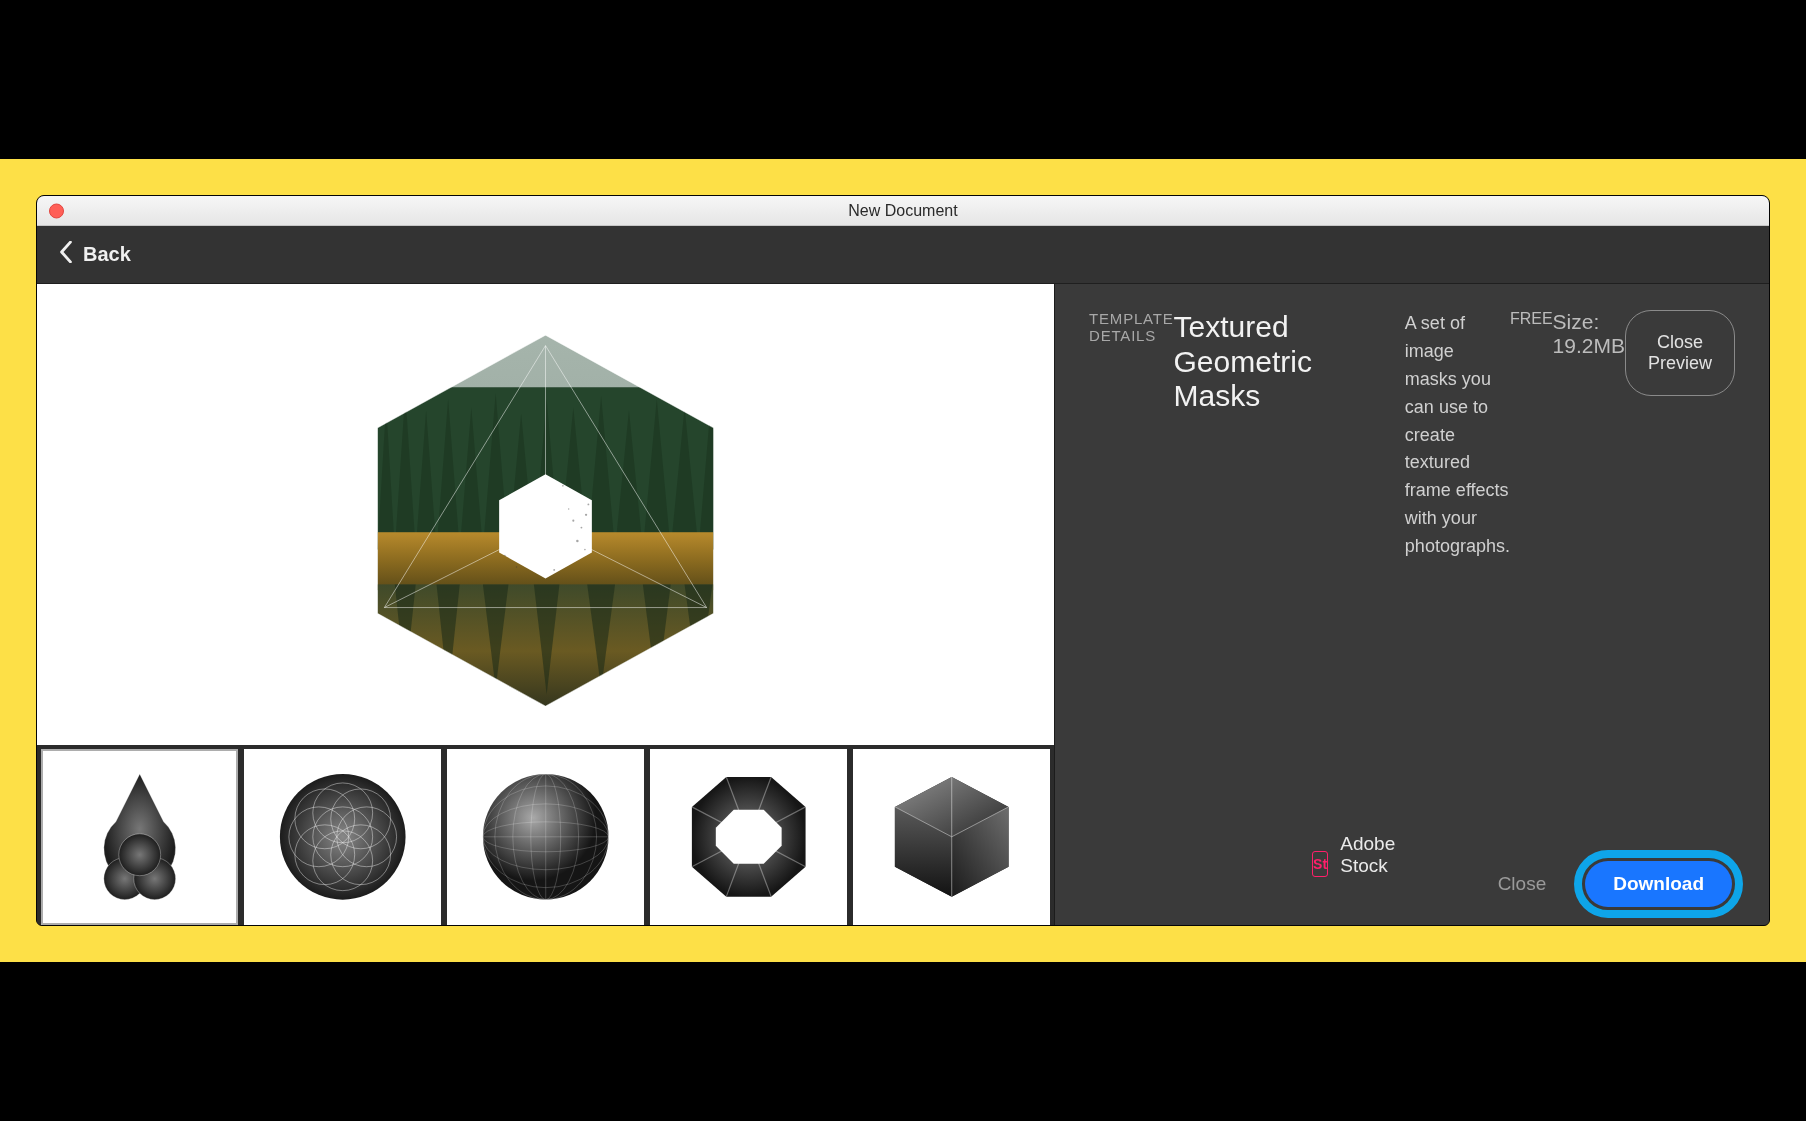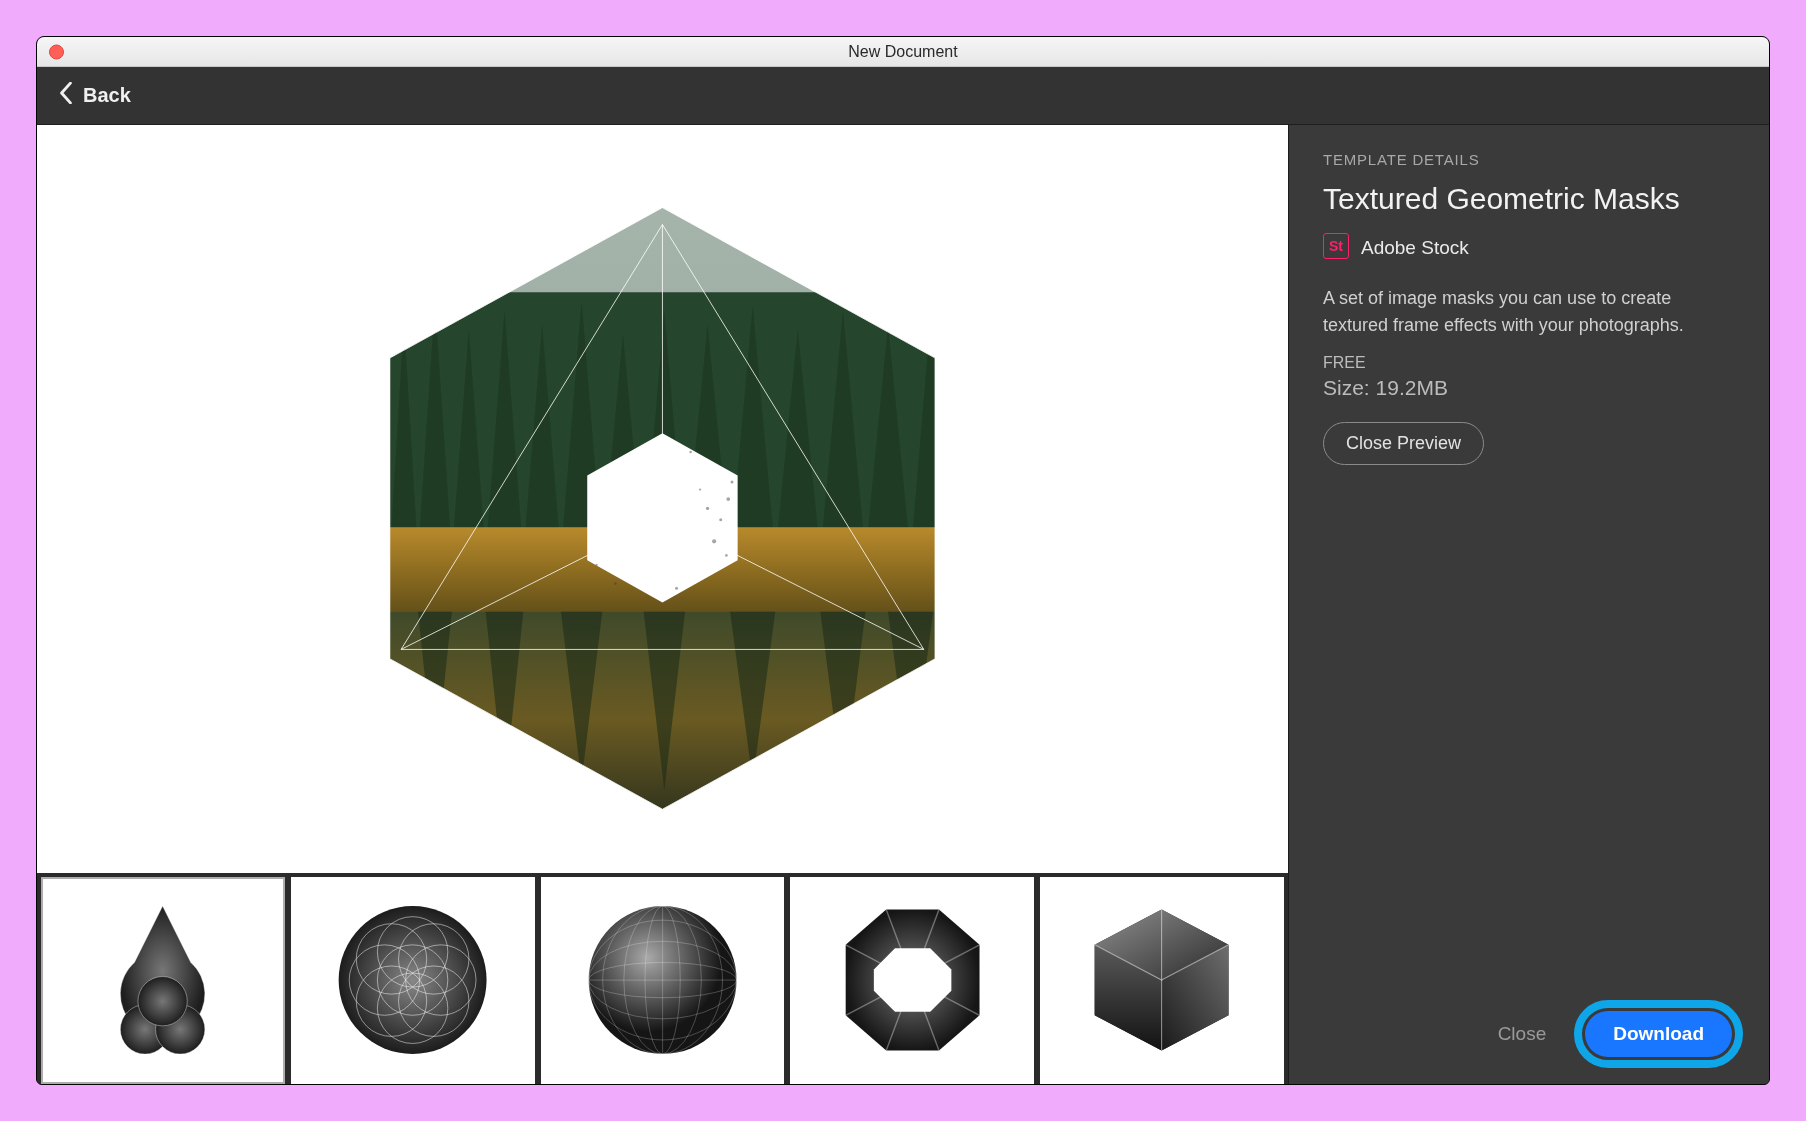--- a/index.html
+++ b/index.html
@@ -6,22 +6,22 @@
   html, body { width: 100%; height: 100%; }
   body {
     background: #000;
     font-family: -apple-system, "Segoe UI", "Helvetica Neue", Arial, sans-serif;
     display: flex;
     align-items: center;
     justify-content: center;
   }
   .frame {
     width: 1806px;
-    height: 1121px;
-    background: #f0abfc;
+    height: 803px;
+    background: #fde047;
     position: relative;
     padding: 36px;
   }
   .window {
     width: 100%;
     height: 100%;
     background: #2b2b2b;
     border-radius: 8px 8px 6px 6px;
     overflow: hidden;
     display: flex;
@@ -107,21 +107,21 @@
     overflow: hidden;
     cursor: pointer;
   }
   .thumb svg { width: 85%; height: 85%; }
   .thumb.sel { outline: 2px solid #adadad; outline-offset: -2px; }
   .right {
     flex: 0 0 480px;
     background: #3a3a3a;
     padding: 26px 34px 22px 34px;
     display: flex;
-    flex-direction: column;
+    flex-direction: row;
     color: #d8d8d8;
     position: relative;
   }
   .details-label {
     font-size: 15px;
     letter-spacing: 0.8px;
     color: #a8a8a8;
     margin-bottom: 14px;
   }
   .details-title {
@@ -168,28 +168,28 @@
     margin-bottom: 2px;
   }
   .price-label { font-size: 16px; color: #bcbcbc; margin-bottom: 4px; }
   .size-label { font-size: 21px; color: #bcbcbc; margin-bottom: 22px; }
   .close-preview-btn {
     align-self: flex-start;
     border: 1.5px solid #8a8a8a;
     background: transparent;
     color: #e2e2e2;
     font-size: 18px;
-    padding: 10px 22px;
+    padding: 21px 22px;
     border-radius: 26px;
     cursor: pointer;
   }
   .footer-btns {
     position: absolute;
     right: 26px;
-    bottom: 16px;
+    bottom: 7px;
     display: flex;
     align-items: center;
     gap: 10px;
   }
   .close-btn {
     background: transparent;
     border: none;
     color: #9a9a9a;
     font-size: 19px;
     padding: 14px 18px;

